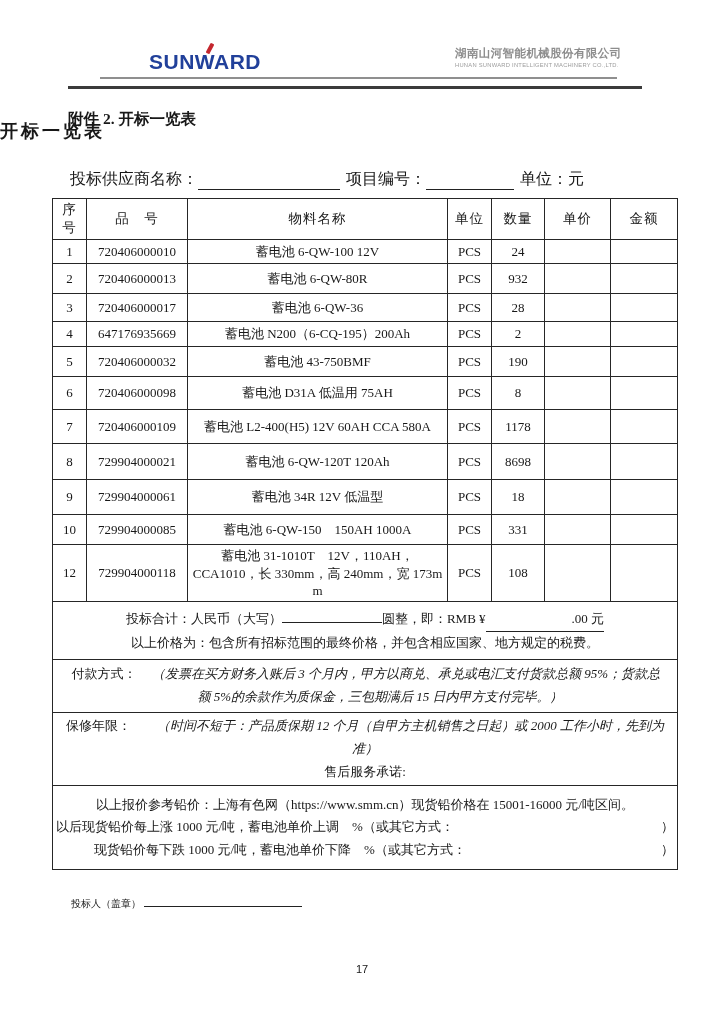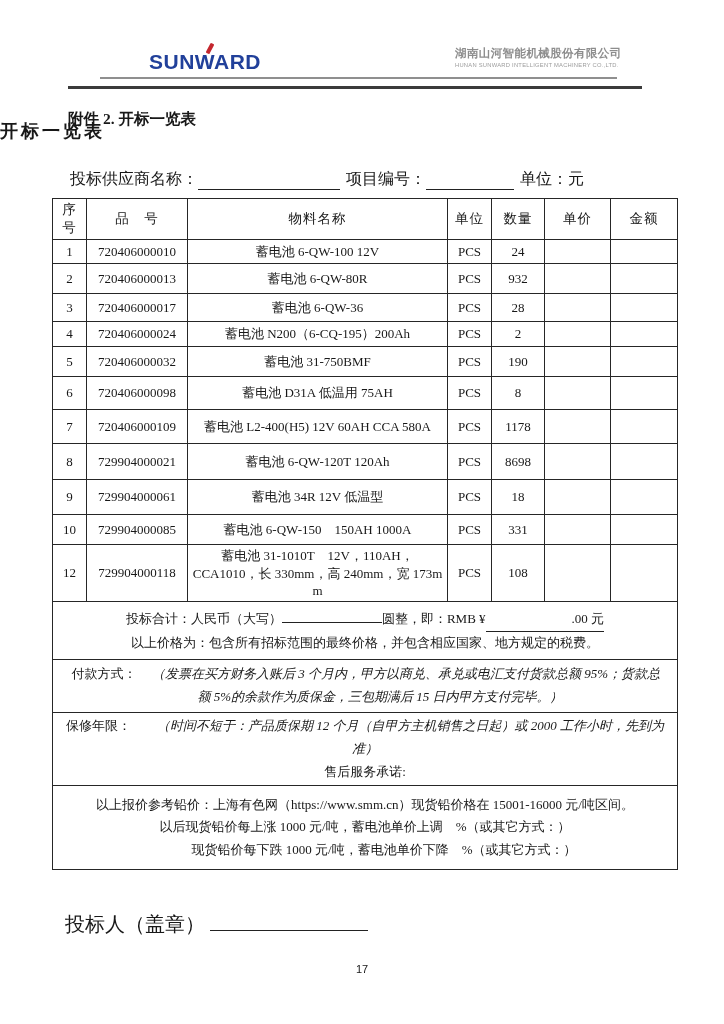--- a/index.html
+++ b/index.html
@@ -86,26 +86,26 @@
 
   td.section { text-align:left; font-size:13px; padding:4px 8px; line-height:1.75; }
   tr.sec-total td{height:58px} tr.sec-pay td{height:53px}
   tr.sec-warranty td{height:44px} tr.sec-lead td{height:84px}
   .ital { font-style:italic; }
   .u-group { border-bottom:1.5px solid #222; display:inline-block; }
   .pay-line1 { display:flex; }
   .pay-label { flex:0 0 96px; }
   .pay-line2 { text-align:center; padding-left:30px; }
   .war-label { margin-right:26px; }
-  .flexline { display:flex; justify-content:center; }
+  .flexline { display:flex; justify-content:space-between; }
   .indent { padding-left:38px; }
 
   
   .sig-rep   { position:absolute; left:70px; top:853px; font-size:14px; }
-  .sig-stamp { position:absolute; left:65px; top:891px; font-size:20px;margin-top:20px; }
+  .sig-stamp { position:absolute; left:71px; top:891px; font-size:10px; }
   .page-num  { position:absolute; left:0; top:963px; width:100%; text-align:center;
                font-size:11px; font-family:"Liberation Sans","DejaVu Sans",sans-serif; }
 </style>
 </head>
 <body>
 
 <div class="page">
 
   <div class="logo">
     <span>SUNWARD</span>
@@ -176,32 +176,32 @@
     <td class="col-code">720406000017</td>
     <td class="col-name">蓄电池 6-QW-36</td>
     <td class="col-unit">PCS</td>
     <td class="col-qty">28</td>
     <td class="col-price"></td>
     <td class="col-amt"></td>
   </tr>
 
   <tr>
     <td class="col-no">4</td>
-    <td class="col-code">720406000024</td>
+    <td class="col-code">647176935669</td>
     <td class="col-name">蓄电池 N200（6-CQ-195）200Ah</td>
     <td class="col-unit">PCS</td>
     <td class="col-qty">2</td>
     <td class="col-price"></td>
     <td class="col-amt"></td>
   </tr>
 
   <tr>
     <td class="col-no">5</td>
     <td class="col-code">720406000032</td>
-    <td class="col-name">蓄电池 31-750BMF</td>
+    <td class="col-name">蓄电池 43-750BMF</td>
     <td class="col-unit">PCS</td>
     <td class="col-qty">190</td>
     <td class="col-price"></td>
     <td class="col-amt"></td>
   </tr>
 
   <tr>
     <td class="col-no">6</td>
     <td class="col-code">720406000098</td>
     <td class="col-name">蓄电池 D31A 低温用 75AH</td>

